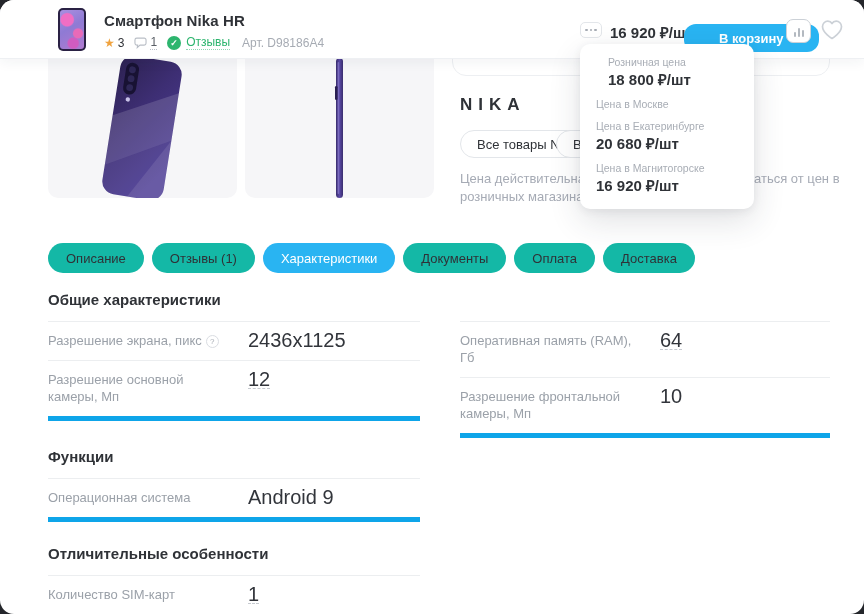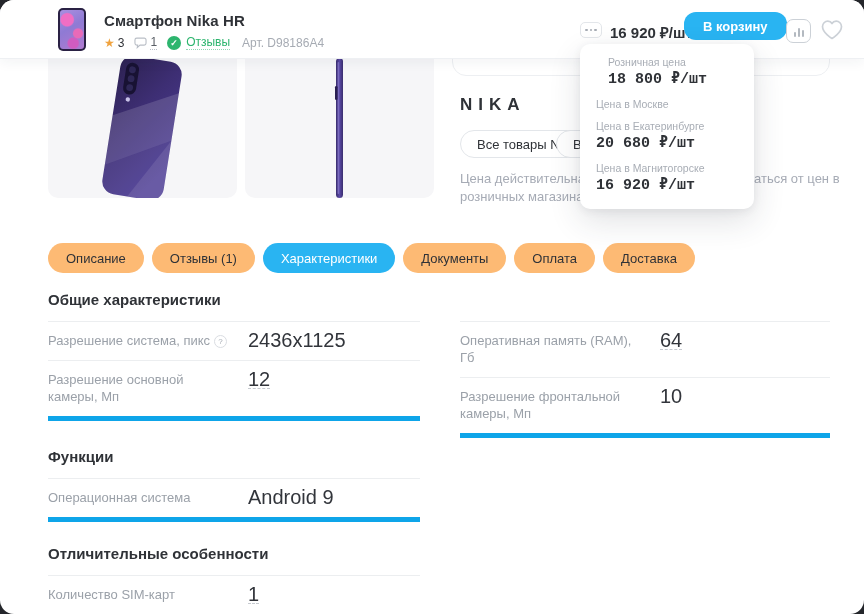--- a/index.html
+++ b/index.html
@@ -50,21 +50,21 @@
   .sku { color:#a6abb3; }
 
   .more-btn {
     position:absolute; left:580px; top:22px; width:22px; height:16px;
     border:1px solid #e3e6ea; border-radius:5px; background:#fff;
     display:flex; align-items:center; justify-content:center; gap:2px; cursor:pointer;
   }
   .more-btn i { width:2.5px; height:2.5px; border-radius:50%; background:#a6abb3; }
   .hdr-price { position:absolute; left:610px; top:22px; font-size:15px; font-weight:700; color:#2f3237; }
   .cart-btn {
-    position:absolute; left:684px; top:12px; height:28px; padding:0 19px;
+    position:absolute; left:684px; top:24px; height:28px; padding:0 35px;
     border:none; border-radius:12px; background:#29b4f2; color:#fff;
     font-size:13px; font-weight:600; font-family:inherit; cursor:pointer;
     display:flex; align-items:center;
   }
   .cmp-btn {
     position:absolute; left:786px; top:19px; width:25px; height:24px;
     border:1.6px solid #ccd1d7; border-radius:7px; background:#fff;
     display:flex; align-items:flex-end; justify-content:center; gap:2px;
     padding-bottom:5px; cursor:pointer;
   }
@@ -98,26 +98,26 @@
 
   
   .dropdown {
     position:absolute; left:580px; top:44px; width:174px; z-index:30;
     background:#fff; border-radius:10px; padding:11px 16px 14px;
     box-shadow:0 12px 32px rgba(45,52,64,.14), 0 2px 8px rgba(45,52,64,.08);
   }
   .dd-item { margin-top:8px; }
   .dd-item:first-child { margin-top:0;margin-left:12px; }
   .dd-label { font-size:10.5px; color:#a8adb5; line-height:14px; }
-  .dd-value { font-size:15px; font-weight:700; color:#2f3237; line-height:19px; margin-top:1px;font-family:Liberation Mono, monospace; }
+  .dd-value { font-size:15px; font-weight:700; color:#2f3237; line-height:19px; margin-top:1px; }
 
   
   .tabs { position:absolute; left:48px; top:243px; display:flex; gap:8px; }
   .tab {
-    height:30px; border-radius:15px; background:#fdba74; border:none;
+    height:30px; border-radius:15px; background:#14b8a6; border:none;
     font-size:13px; color:#2f3237; font-family:inherit; padding:0 18px;
     display:flex; align-items:center; cursor:pointer; white-space:nowrap;
   }
   .tab.active { background:#29b4f2; color:#fff; }
 
   
   .specs { position:absolute; left:48px; top:290px; width:782px; }
   .col-l { position:absolute; left:0; top:0; width:372px; }
   .col-r { position:absolute; left:412px; top:31px; width:370px; }
   .sec-title { font-size:15px; font-weight:700; color:#2f3237; line-height:19px; }
@@ -196,21 +196,21 @@
     <button class="tab">Документы</button>
     <button class="tab">Оплата</button>
     <button class="tab">Доставка</button>
   </div>
 
   <div class="specs">
     <div class="col-l">
       <div class="sec-title">Общие характеристики</div>
       <div class="rows">
         <div class="srow">
-          <div class="s-label"><span>Разрешение система, пикс</span><span class="help-ico">?</span></div>
+          <div class="s-label"><span>Разрешение экрана, пикс</span><span class="help-ico">?</span></div>
           <div class="s-value">2436x1125</div>
         </div>
         <div class="srow">
           <div class="s-label">Разрешение основной камеры, Мп</div>
           <div class="s-value link">12</div>
         </div>
       </div>
 
       <div class="sec-title mt-funcs">Функции</div>
       <div class="rows">

